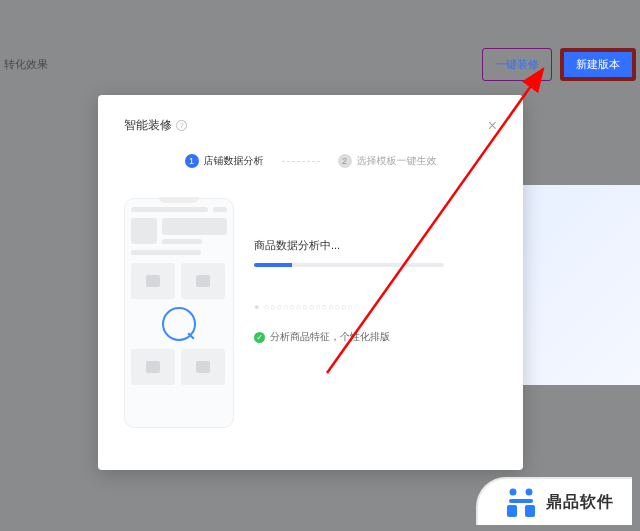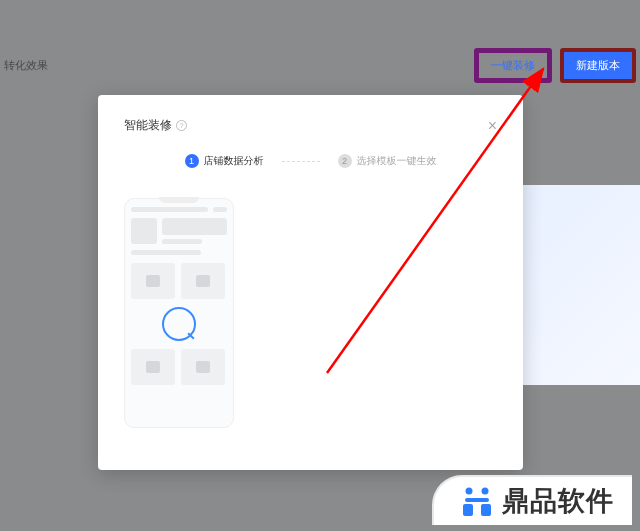--- a/index.html
+++ b/index.html
@@ -23,21 +23,21 @@
     }
     .page-header-left {
       font-size: 11px;
       color: #4a4a4a;
     }
     .page-header-right {
       display: flex;
       gap: 8px;
     }
     .btn-outline {
-      border: 5px solid #701a75;
+      border: 1px solid #701a75;
       color: #3370ff;
       background: transparent;
       padding: 5px 12px;
       font-size: 11px;
       border-radius: 3px;
       cursor: pointer;
     }
     .btn-primary {
       border: 4px solid #7f1d1d;
       background: #3370ff;
@@ -227,21 +227,21 @@
       background: #fff;
       border-radius: 30px 0 0 0;
       padding: 6px 18px 6px 26px;
       display: flex;
       align-items: center;
       gap: 8px;
       border-top: 2px solid #e8e8e8;
       border-left: 2px solid #e8e8e8;
     }
     .wm-text {
-      font-size: 27px;
+      font-size: 16px;
       font-weight: 600;
       color: #333;
       letter-spacing: 1px;
     }
   </style>
 </head>
 <body>
 
 <div class="gradient-box"></div>
 
@@ -301,20 +301,31 @@
       <div class="ph-tile-row">
         <div class="ph-tile">
             <div class="ph-img-icon"></div>
           </div>
         <div class="ph-tile">
             <div class="ph-img-icon"></div>
           </div>
       </div>
     </div>
 
+    <div class="analysis">
+      <div class="analysis-title">商品数据分析中...</div>
+      <div class="progress-bar">
+        <div class="progress-fill"></div>
+      </div>
+      <div class="dots-line">● ○○○○○○○○○○○○○○</div>
+      <div class="status-line">
+        <span class="check-icon">✓</span>
+        <span>分析商品特征，个性化排版</span>
+      </div>
+    </div>
   </div>
 </div>
 
 <svg class="arrow-svg" width="290" height="320">
   <defs>
     <marker id="arrowhead" markerWidth="10" markerHeight="8" refX="9" refY="4" orient="auto">
       <polygon points="0 0, 10 4, 0 8" fill="#ff0000"></polygon>
     </marker>
   </defs>
   <line x1="57" y1="310" x2="273" y2="6" stroke="#ff0000" stroke-width="2.5" marker-end="url(#arrowhead)"></line>

